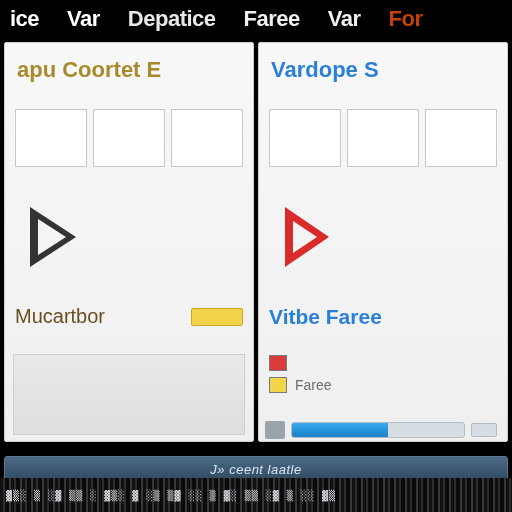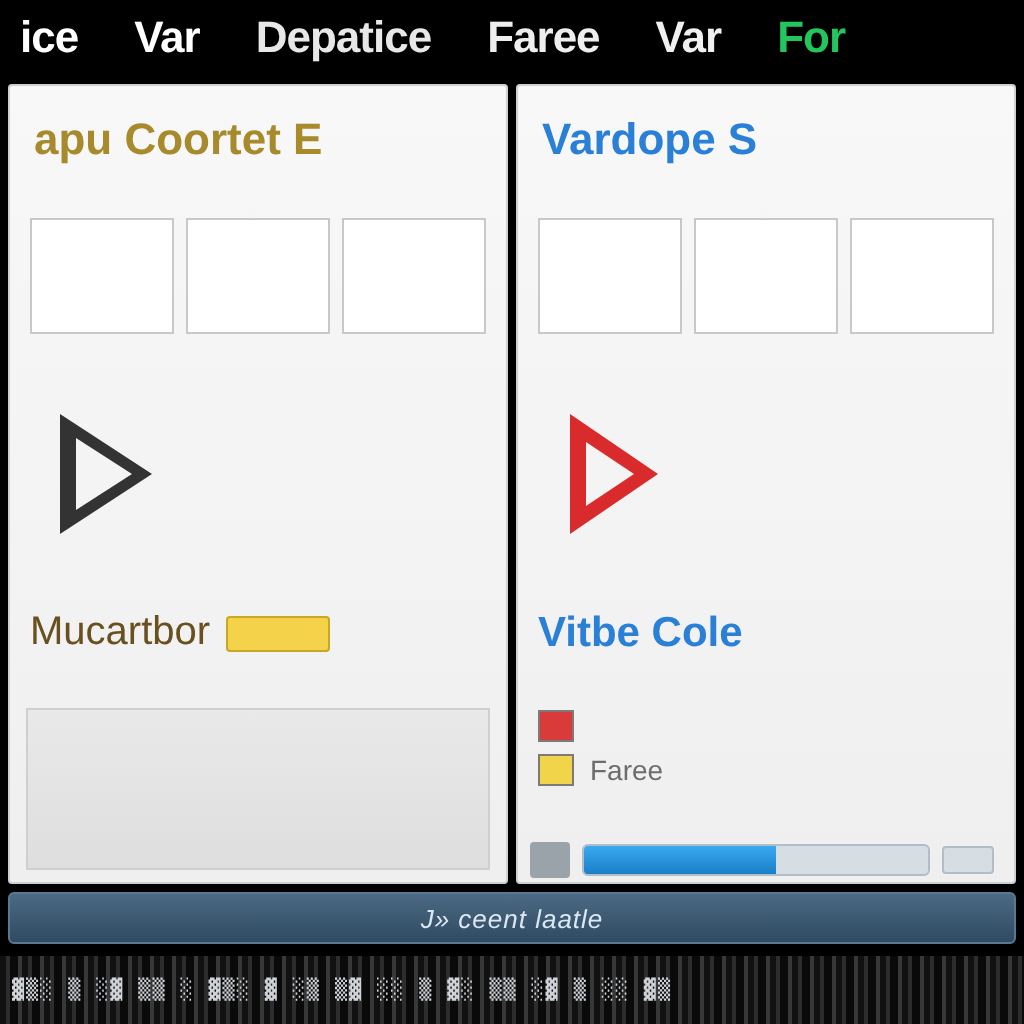--- a/index.html
+++ b/index.html
@@ -23,21 +23,21 @@
     color: #fff;
     font-size: 22px;
     padding: 0 6px;
     letter-spacing: -0.5px;
   }
   .tc1 { color: #fff; }
   .tc2 { color: #fff; }
   .tc3 { color: #eee; }
   .tc4 { color: #e8e8e8; }
   .tc5 { color: #f0f0f0; }
-  .tc6 { color: #22c55e; }
+  .tc6 { color: #c2410c; }
 
   .panels {
     display: flex;
     gap: 4px;
     padding: 4px 4px 0 4px;
     height: 404px;
   }
   .panel {
     flex: 1;
     background: linear-gradient(#f8f8f8, #efefef);
@@ -110,20 +110,21 @@
     border-left: 24px solid #f4f4f4;
     border-top: 16px solid transparent;
     border-bottom: 16px solid transparent;
   }
 
   .midline {
     display: flex;
     align-items: center;
     gap: 8px;
     padding: 4px 10px;
+    justify-content: space-between;
   }
   .mid-label {
     font-size: 20px;
     color: #6a4f1f;
     font-weight: 500;
   }
   .mid-label.r { color: #2a7fd6; font-weight: bold; font-size: 21px; }
   .pill {
     width: 52px; height: 18px;
     background: #f4d34a;
@@ -177,21 +178,21 @@
   .prog-stub {
     width: 26px; height: 14px;
     background: #d6dde3;
     border: 1px solid #b2bdc7;
     border-radius: 2px;
   }
 
   .bottom-strip {
     position: absolute;
     left: 4px; right: 4px;
-    bottom: 40px;
+    bottom: 30px;
     height: 26px;
     background: linear-gradient(#4c6a84, #2f4a61);
     border: 1px solid #5a7890;
     border-radius: 3px;
     display: flex;
     align-items: center;
     justify-content: center;
     color: #dbe7f2;
     font-size: 13px;
     font-style: italic;
@@ -256,21 +257,21 @@
       <div class="thumb"></div>
       <div class="thumb"></div>
       <div class="thumb"></div>
     </div>
     <div class="play-area">
       <div class="play-icon">
         <div class="tri-right"></div>
       </div>
     </div>
     <div class="midline">
-      <span class="mid-label r">Vitbe Cole</span>
+      <span class="mid-label r">Vitbe Faree</span>
     </div>
     <div class="legend">
       <div class="legend-row">
         <div class="sw sw-red"></div>
         <span></span>
       </div>
       <div class="legend-row">
         <div class="sw sw-yellow"></div>
         <span>Faree</span>
       </div>

